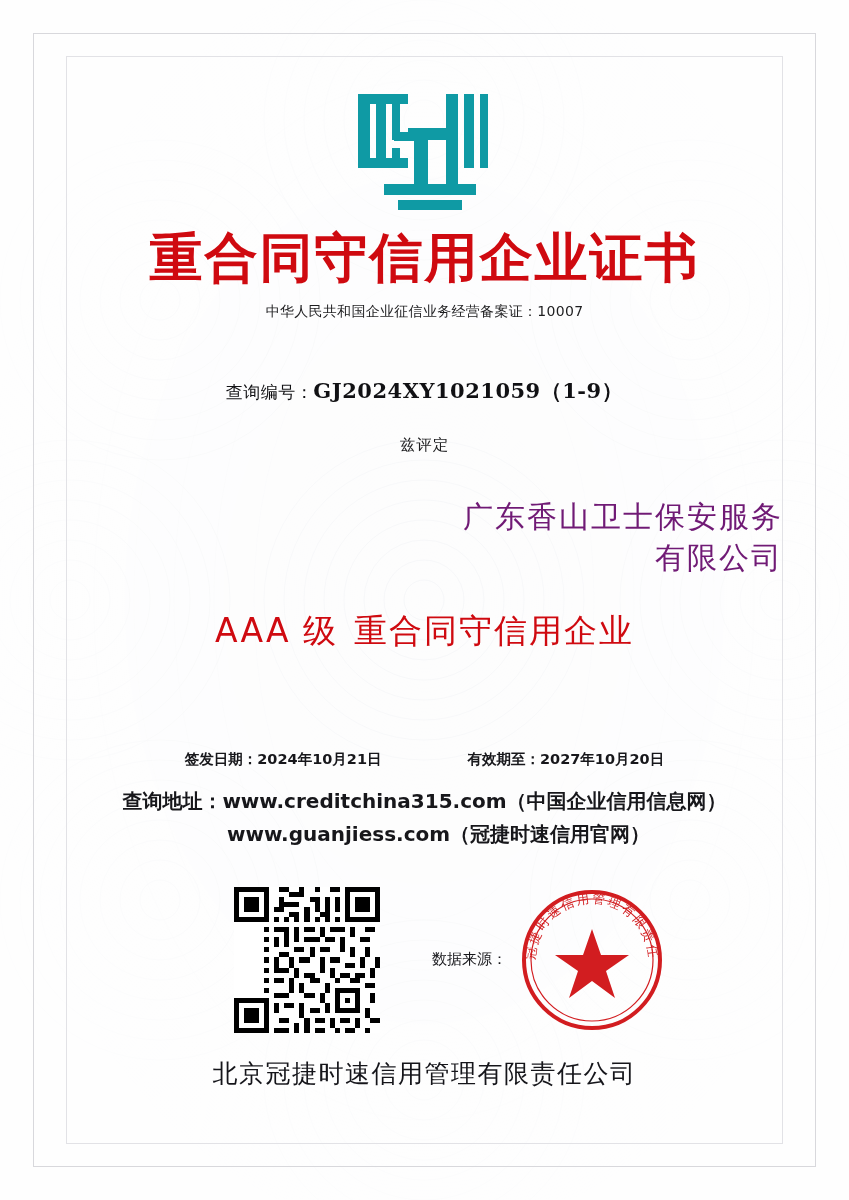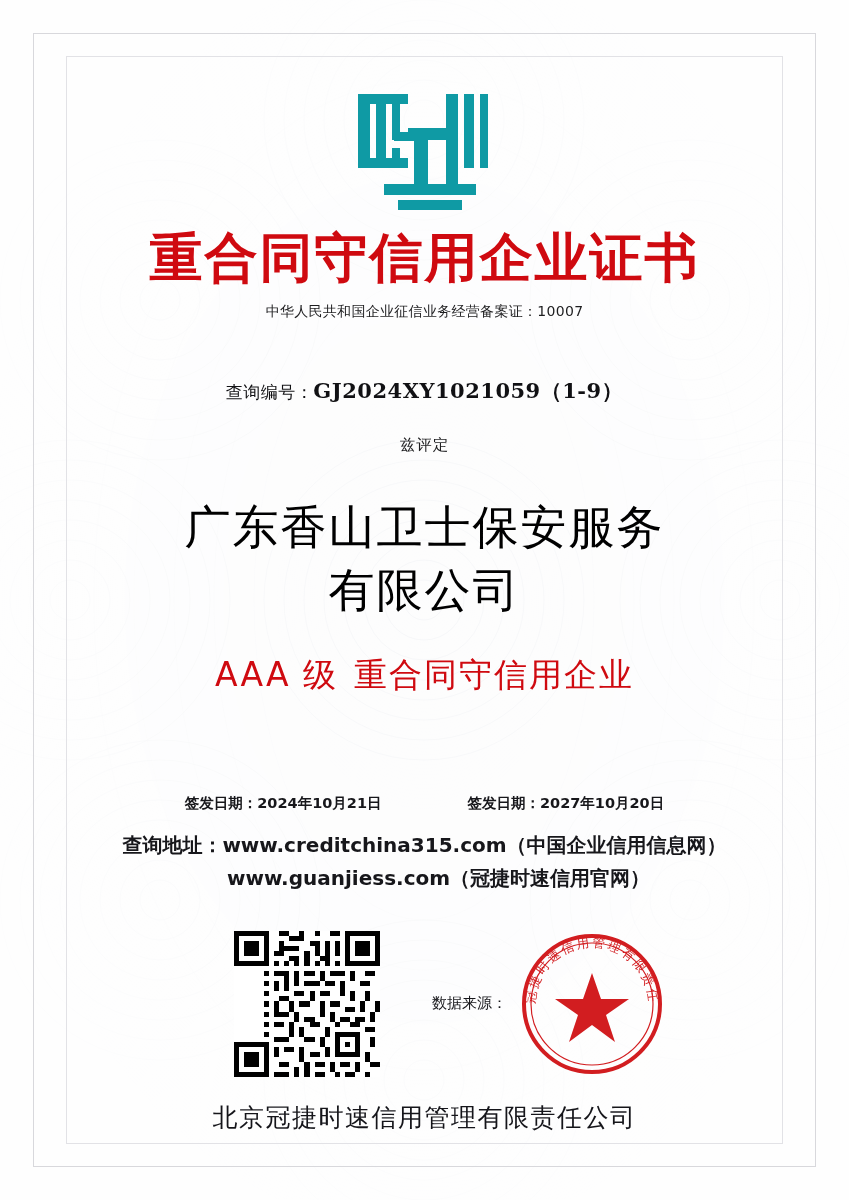--- a/index.html
+++ b/index.html
@@ -106,24 +106,25 @@
     margin-top: 30px;
     font-family: "DejaVu Sans", sans-serif;
     font-size: 15.5px;
     color: #1d1d1f;
     letter-spacing: 1px;
   }
 
   .company {
     margin-top: 40px;
     font-family: "DejaVu Serif", serif;
-    font-size: 46px;
-    color: #000000;
+    font-size: 30px;
+    color: #701a75;
     line-height: 1.38;
     letter-spacing: 2px;
+    text-align: right;
   }
 
   .grade {
     margin-top: 30px;
     font-family: "DejaVu Sans", sans-serif;
     font-size: 33px;
     font-weight: normal;
     color: #cf0a10;
     letter-spacing: 2px;
   }
@@ -281,21 +282,21 @@
       <div>广东香山卫士保安服务</div>
       <div>有限公司</div>
     </div>
 
     <div class="grade">
       <span>AAA 级</span><span class="gap"></span><span>重合同守信用企业</span>
     </div>
 
     <div class="dates">
       <span>签发日期：2024年10月21日</span>
-      <span>签发日期：2027年10月20日</span>
+      <span>有效期至：2027年10月20日</span>
     </div>
 
     <div class="urls">
       <div class="u1">查询地址：www.creditchina315.com（中国企业信用信息网）</div>
       <div class="u2">www.guanjiess.com（冠捷时速信用官网）</div>
     </div>
 
     <div class="bottom-row">
 
       <svg class="qr" viewBox="0 0 29 29" shape-rendering="crispEdges">

